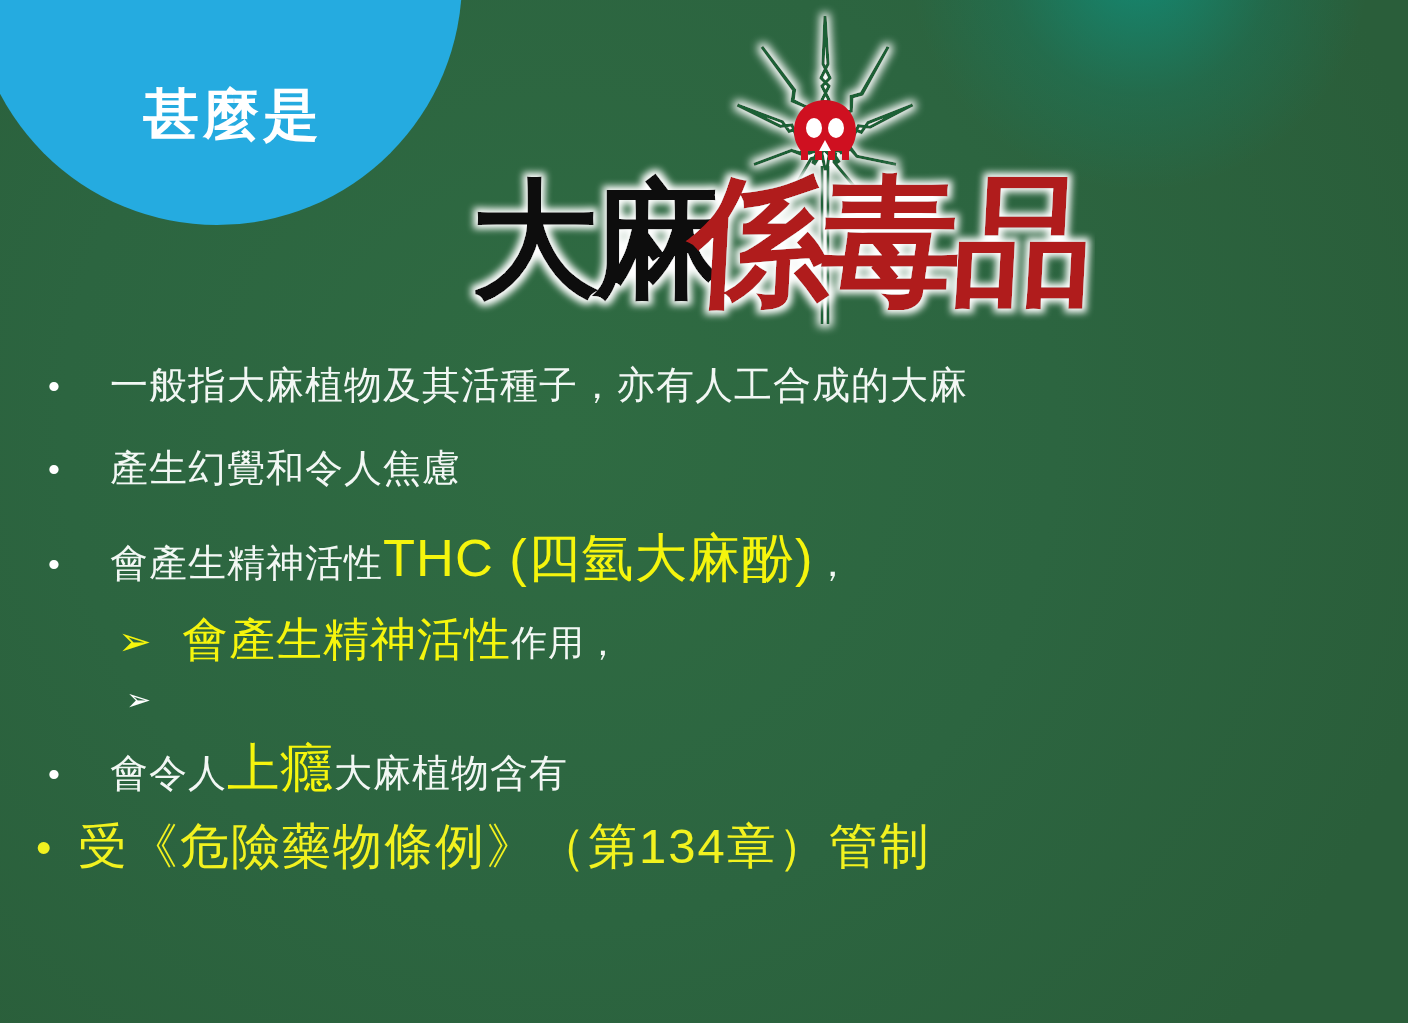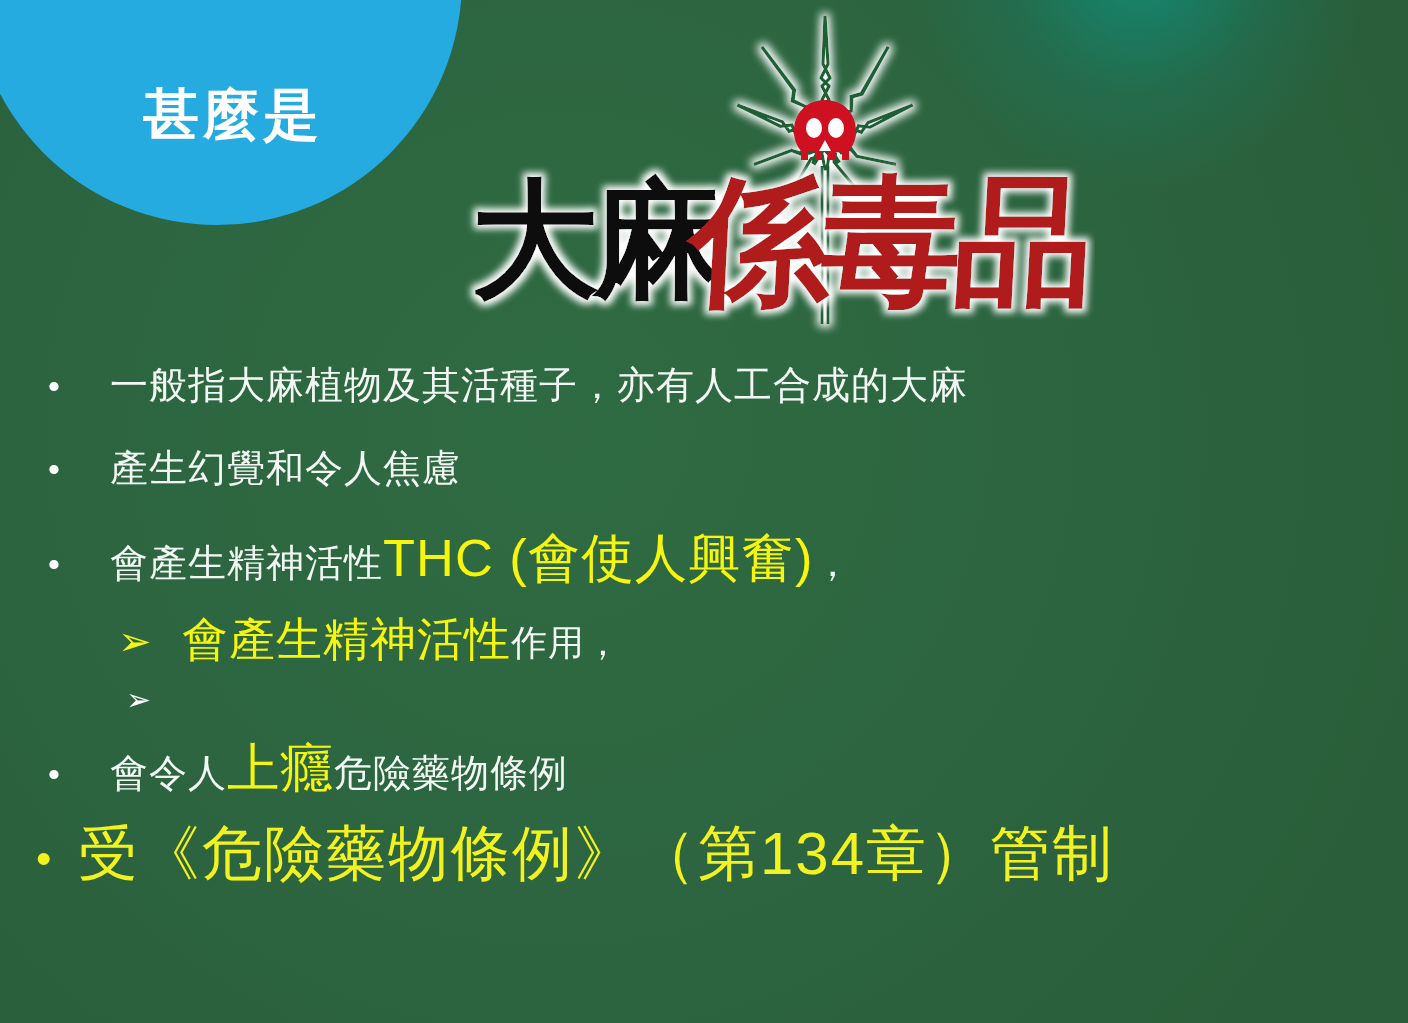--- a/index.html
+++ b/index.html
@@ -102,21 +102,21 @@
   .lvl3 .txt { font-size: 35px; letter-spacing: 0.5px; }
 
   
   .lvl0 { padding-left: 36px; }
   .lvl0 .marker {
     width: 42px;
     color: #f2f21f;
     font-size: 44px;
     line-height: 1;
   }
-  .lvl0 .txt { font-size: 60px; color: #f2f21f; letter-spacing: 2px; text-align: center; }
+  .lvl0 .txt { font-size: 49px; color: #f2f21f; letter-spacing: 2px; text-align: center; }
 
   .hi   { color: #f5f50d; }
   .hi-l { color: #f5f50d; font-size: 1.38em; }
   .wht  { color: #f2f7f4; }
   .sm   { font-size: 0.78em; }
 
   .arrow-y { color: #f5f50d; }
   .arrow-w { color: #ffffff; }
 
   .r1 { margin-top: 8px; }
@@ -230,35 +230,35 @@
       <span class="txt"><span class="wht">一般指大麻植物及其活種子，亦有人工合成的大麻</span></span>
     </div>
 
     <div class="row lvl1 r2">
       <span class="marker">•</span>
       <span class="txt"><span class="wht">產生幻覺和令人焦慮</span></span>
     </div>
 
     <div class="row lvl1 r3">
       <span class="marker">•</span>
-      <span class="txt"><span class="wht">會產生精神活性</span><span class="hi-l">THC (會使人興奮)</span><span class="wht">，</span></span>
+      <span class="txt"><span class="wht">會產生精神活性</span><span class="hi-l">THC (四氫大麻酚)</span><span class="wht">，</span></span>
     </div>
 
     <div class="row lvl2 r4">
       <span class="marker arrow-y">➢</span>
       <span class="txt"><span class="hi">會產生精神活性</span><span class="wht sm">作用，</span></span>
     </div>
 
     <div class="row lvl3 r5">
       <span class="marker arrow-w">➢</span>
     </div>
 
     <div class="row lvl1 r6">
       <span class="marker">•</span>
-      <span class="txt"><span class="wht">會令人</span><span class="hi-l">上癮</span><span class="wht">危險藥物條例</span></span>
+      <span class="txt"><span class="wht">會令人</span><span class="hi-l">上癮</span><span class="wht">大麻植物含有</span></span>
     </div>
 
     <div class="row lvl0 r7">
       <span class="marker">•</span>
       <span class="txt"><span>受《危險藥物條例》（第134章）管制</span></span>
     </div>
 
   </div>
 </div>
 

